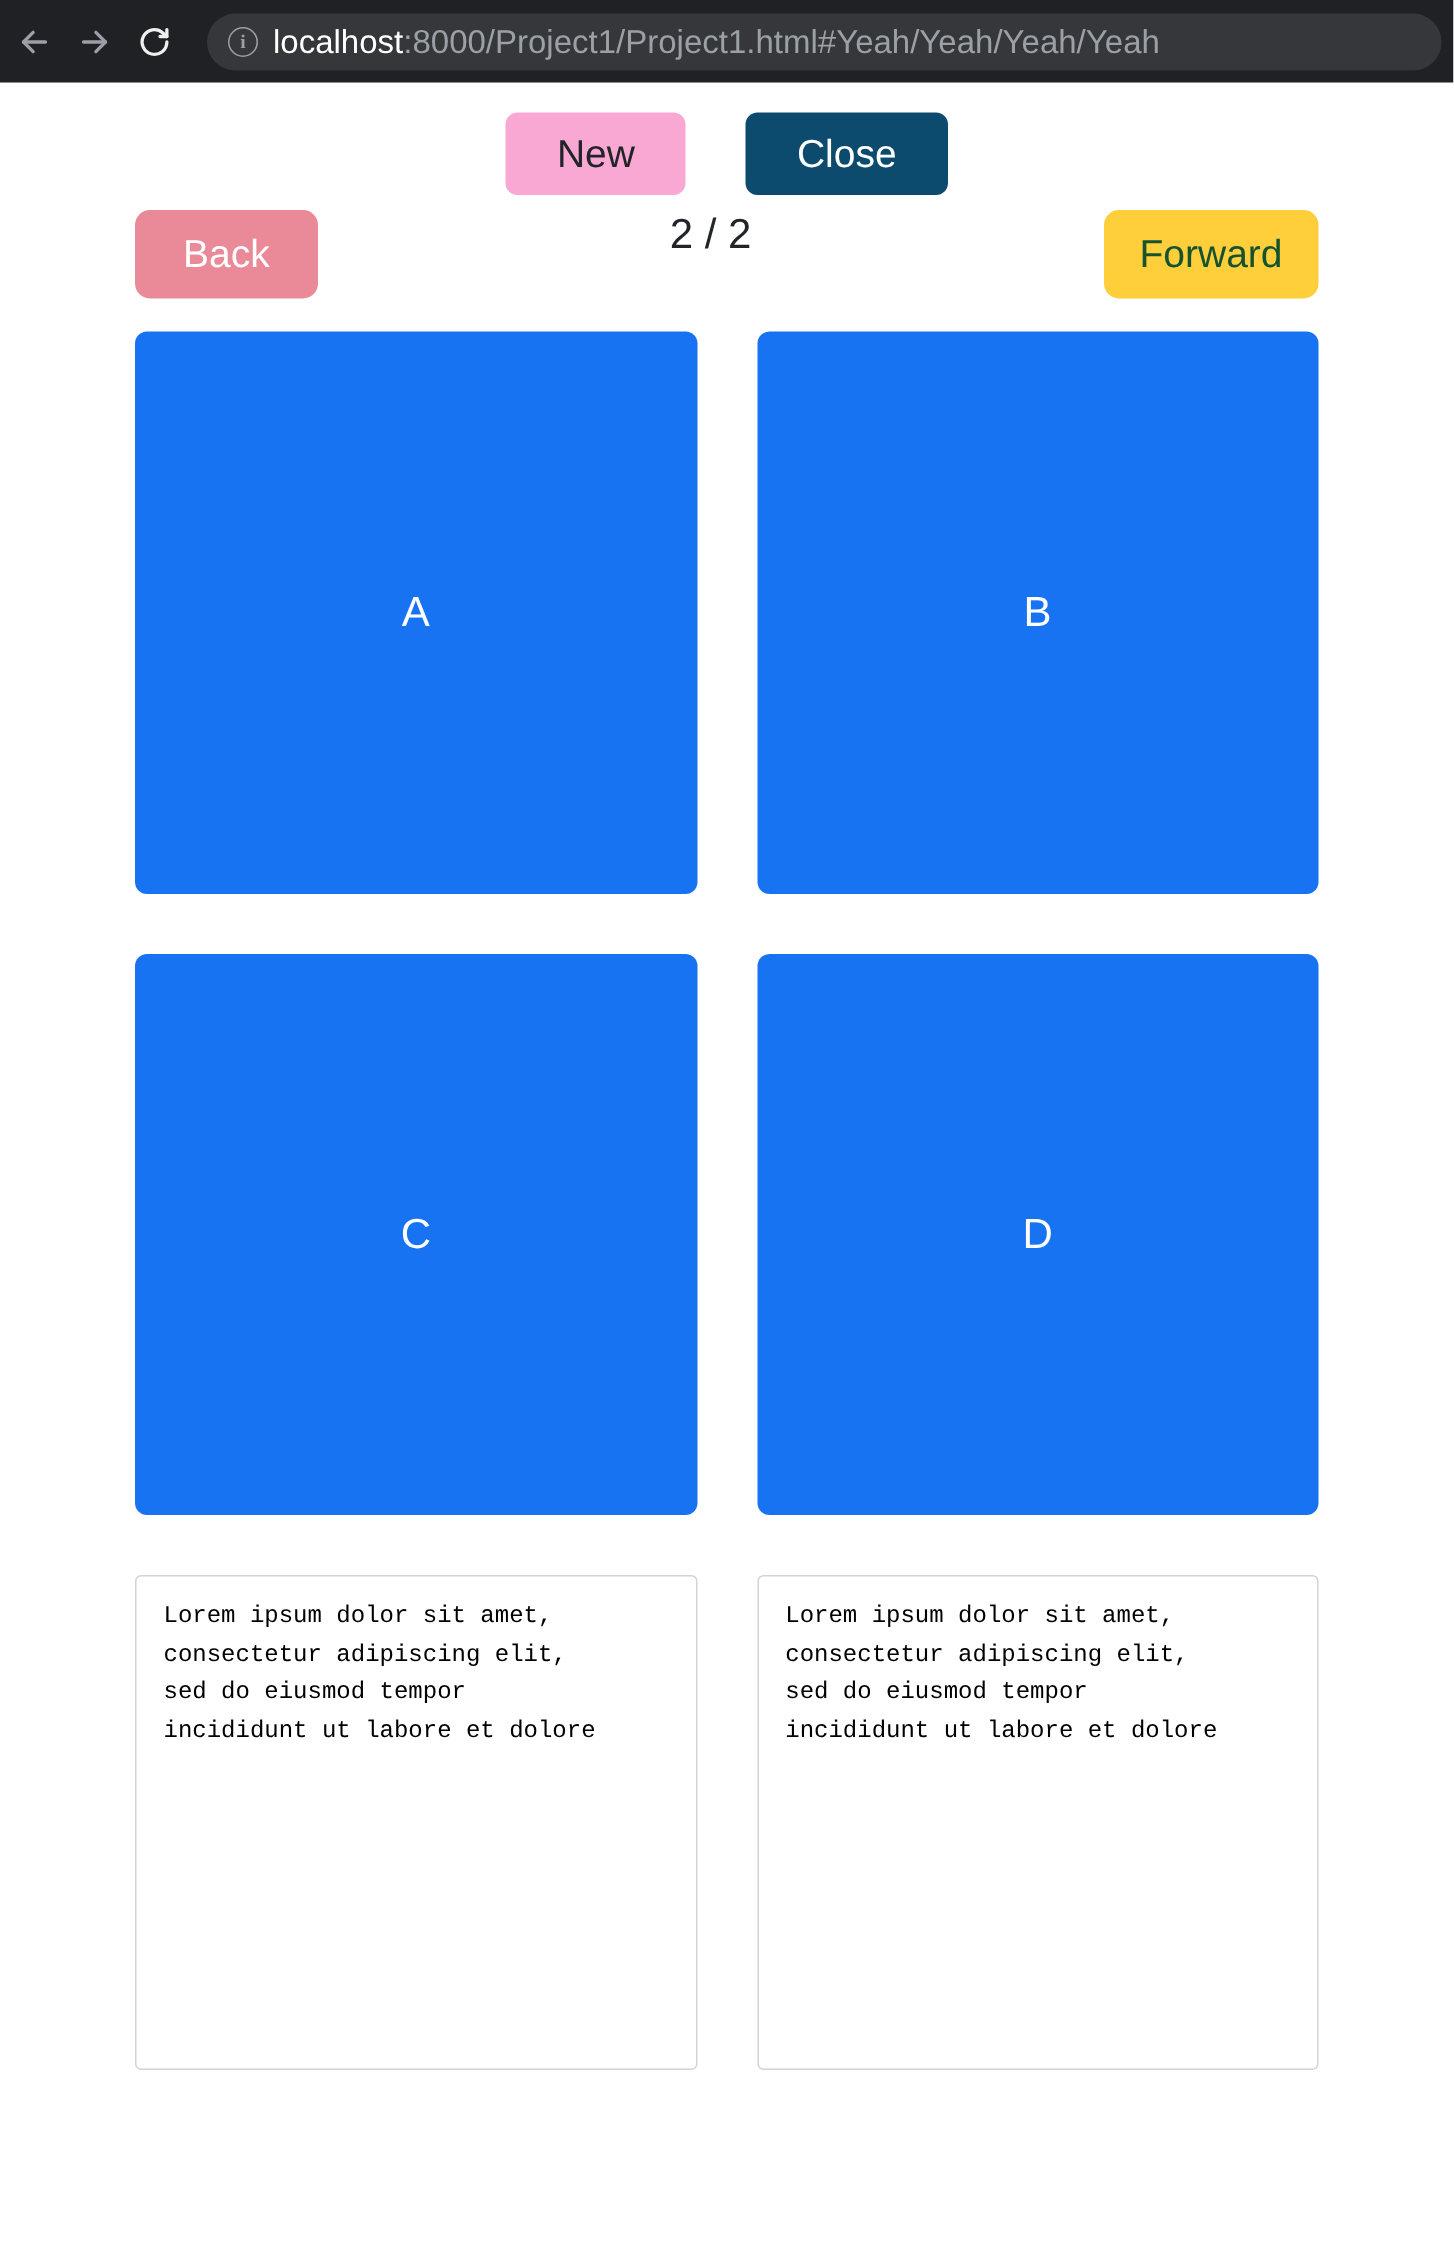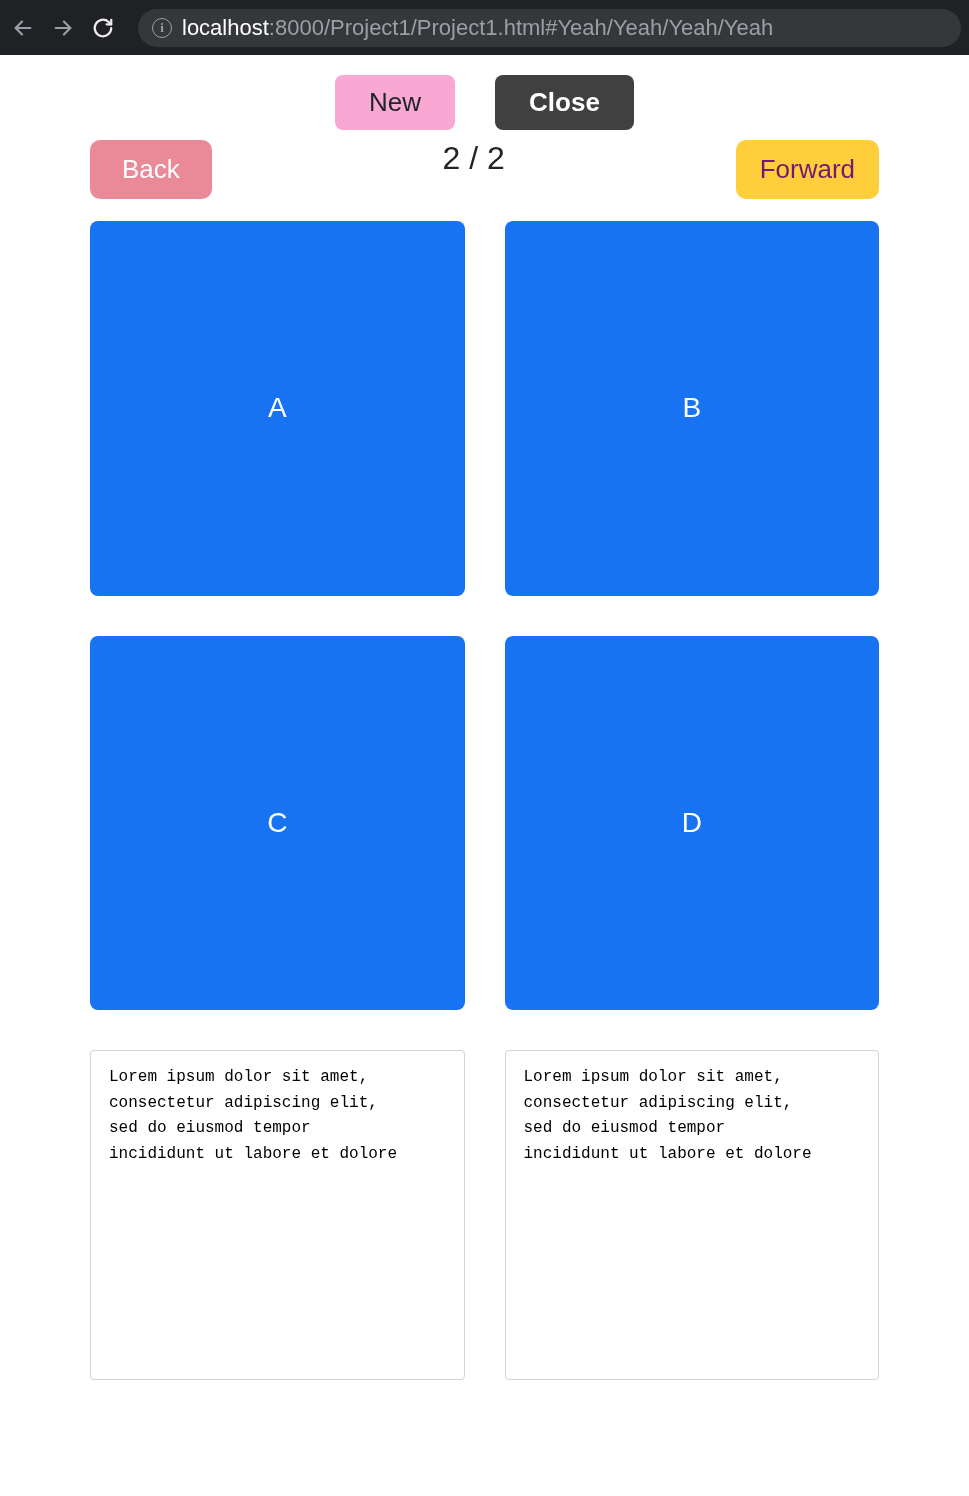--- a/index.html
+++ b/index.html
@@ -84,43 +84,42 @@
       font-size: 26px;
       padding: 12px 34px;
       cursor: pointer;
       font-family: inherit;
     }
     .btn-new {
       background: #f9a8d4;
       color: #212529;
     }
     .btn-close {
-      background: #404040;
-      color: #ffffff;
-      font-weight: bold;
+      background: #0c4a6e;
+      color: #ffffff;
     }
     .nav-row {
       display: flex;
       justify-content: space-between;
       margin-bottom: 22px;
     }
     .btn-back {
       background: #ea8a99;
       color: #ffffff;
       border-radius: 10px;
       padding: 14px 32px;
     }
     .btn-forward {
       background: #ffce3b;
-      color: #701a75;
+      color: #14532d;
       border-radius: 10px;
       padding: 14px 24px;
     }
     .page-counter {
-      font-size: 32px;
+      font-size: 28px;
       color: #212529;
       flex: 1;
       text-align: center;
     }
     .grid {
       display: grid;
       grid-template-columns: 1fr 1fr;
       gap: 40px;
       margin-bottom: 40px;
     }

